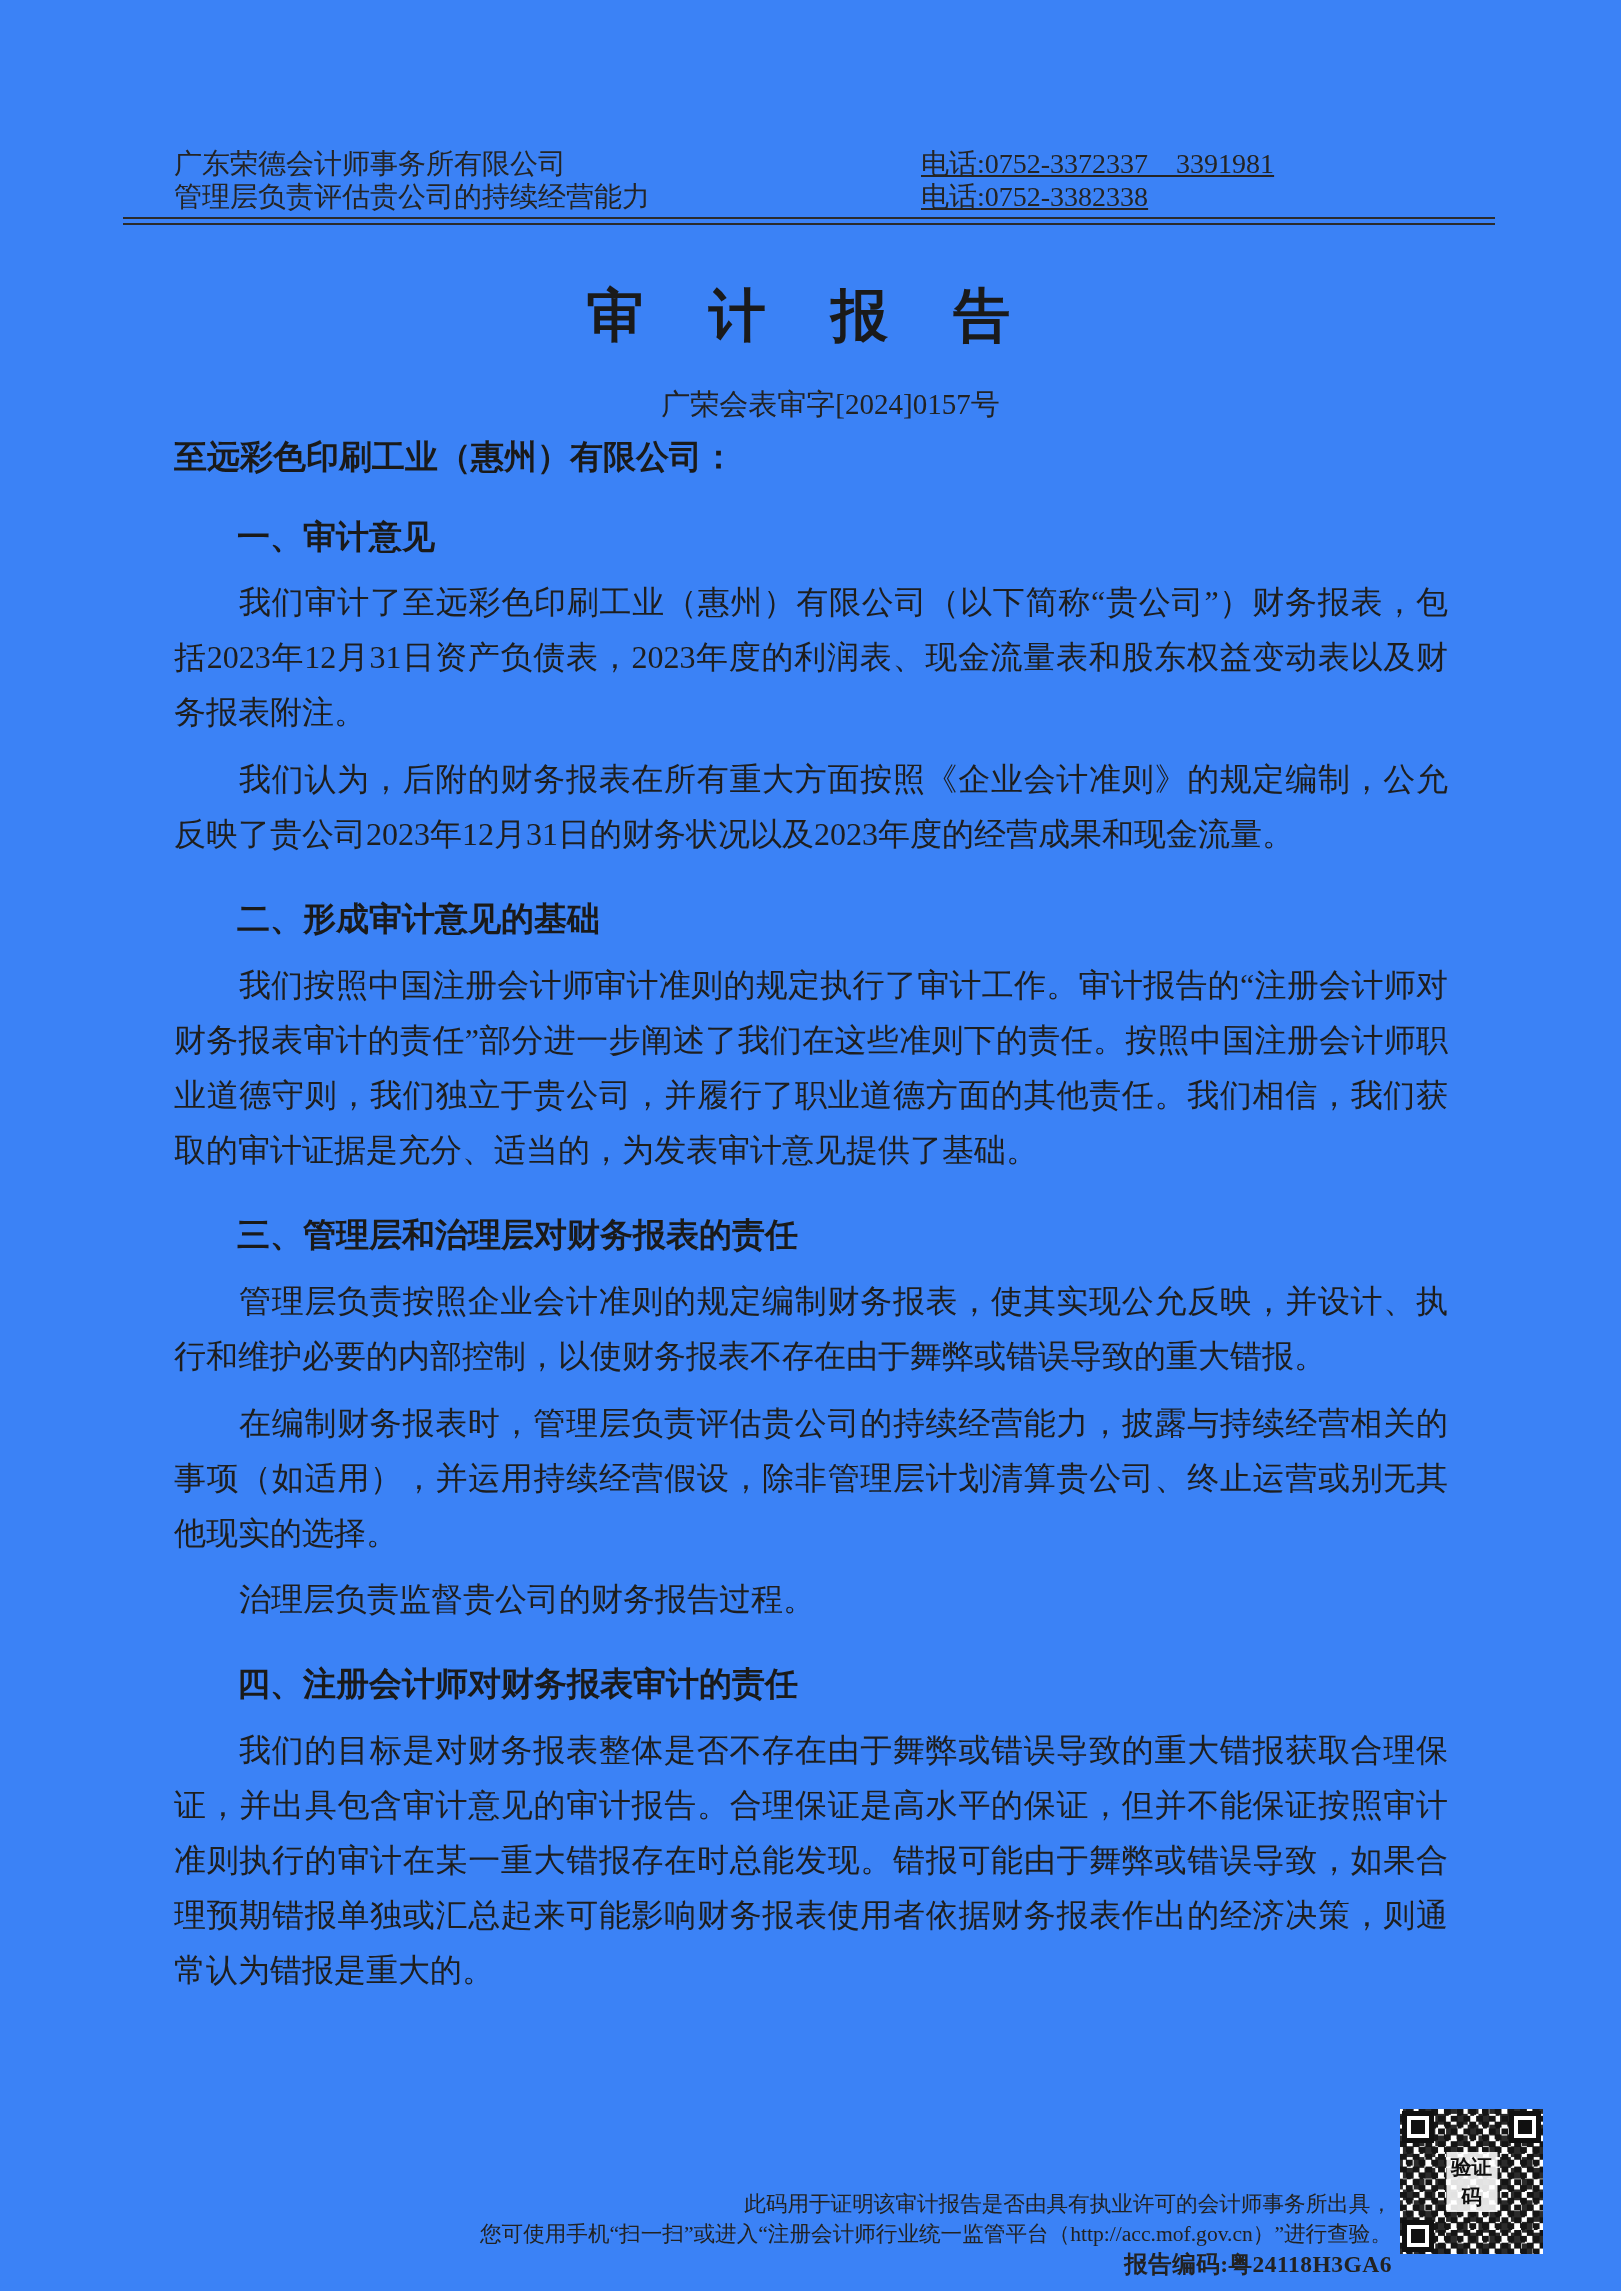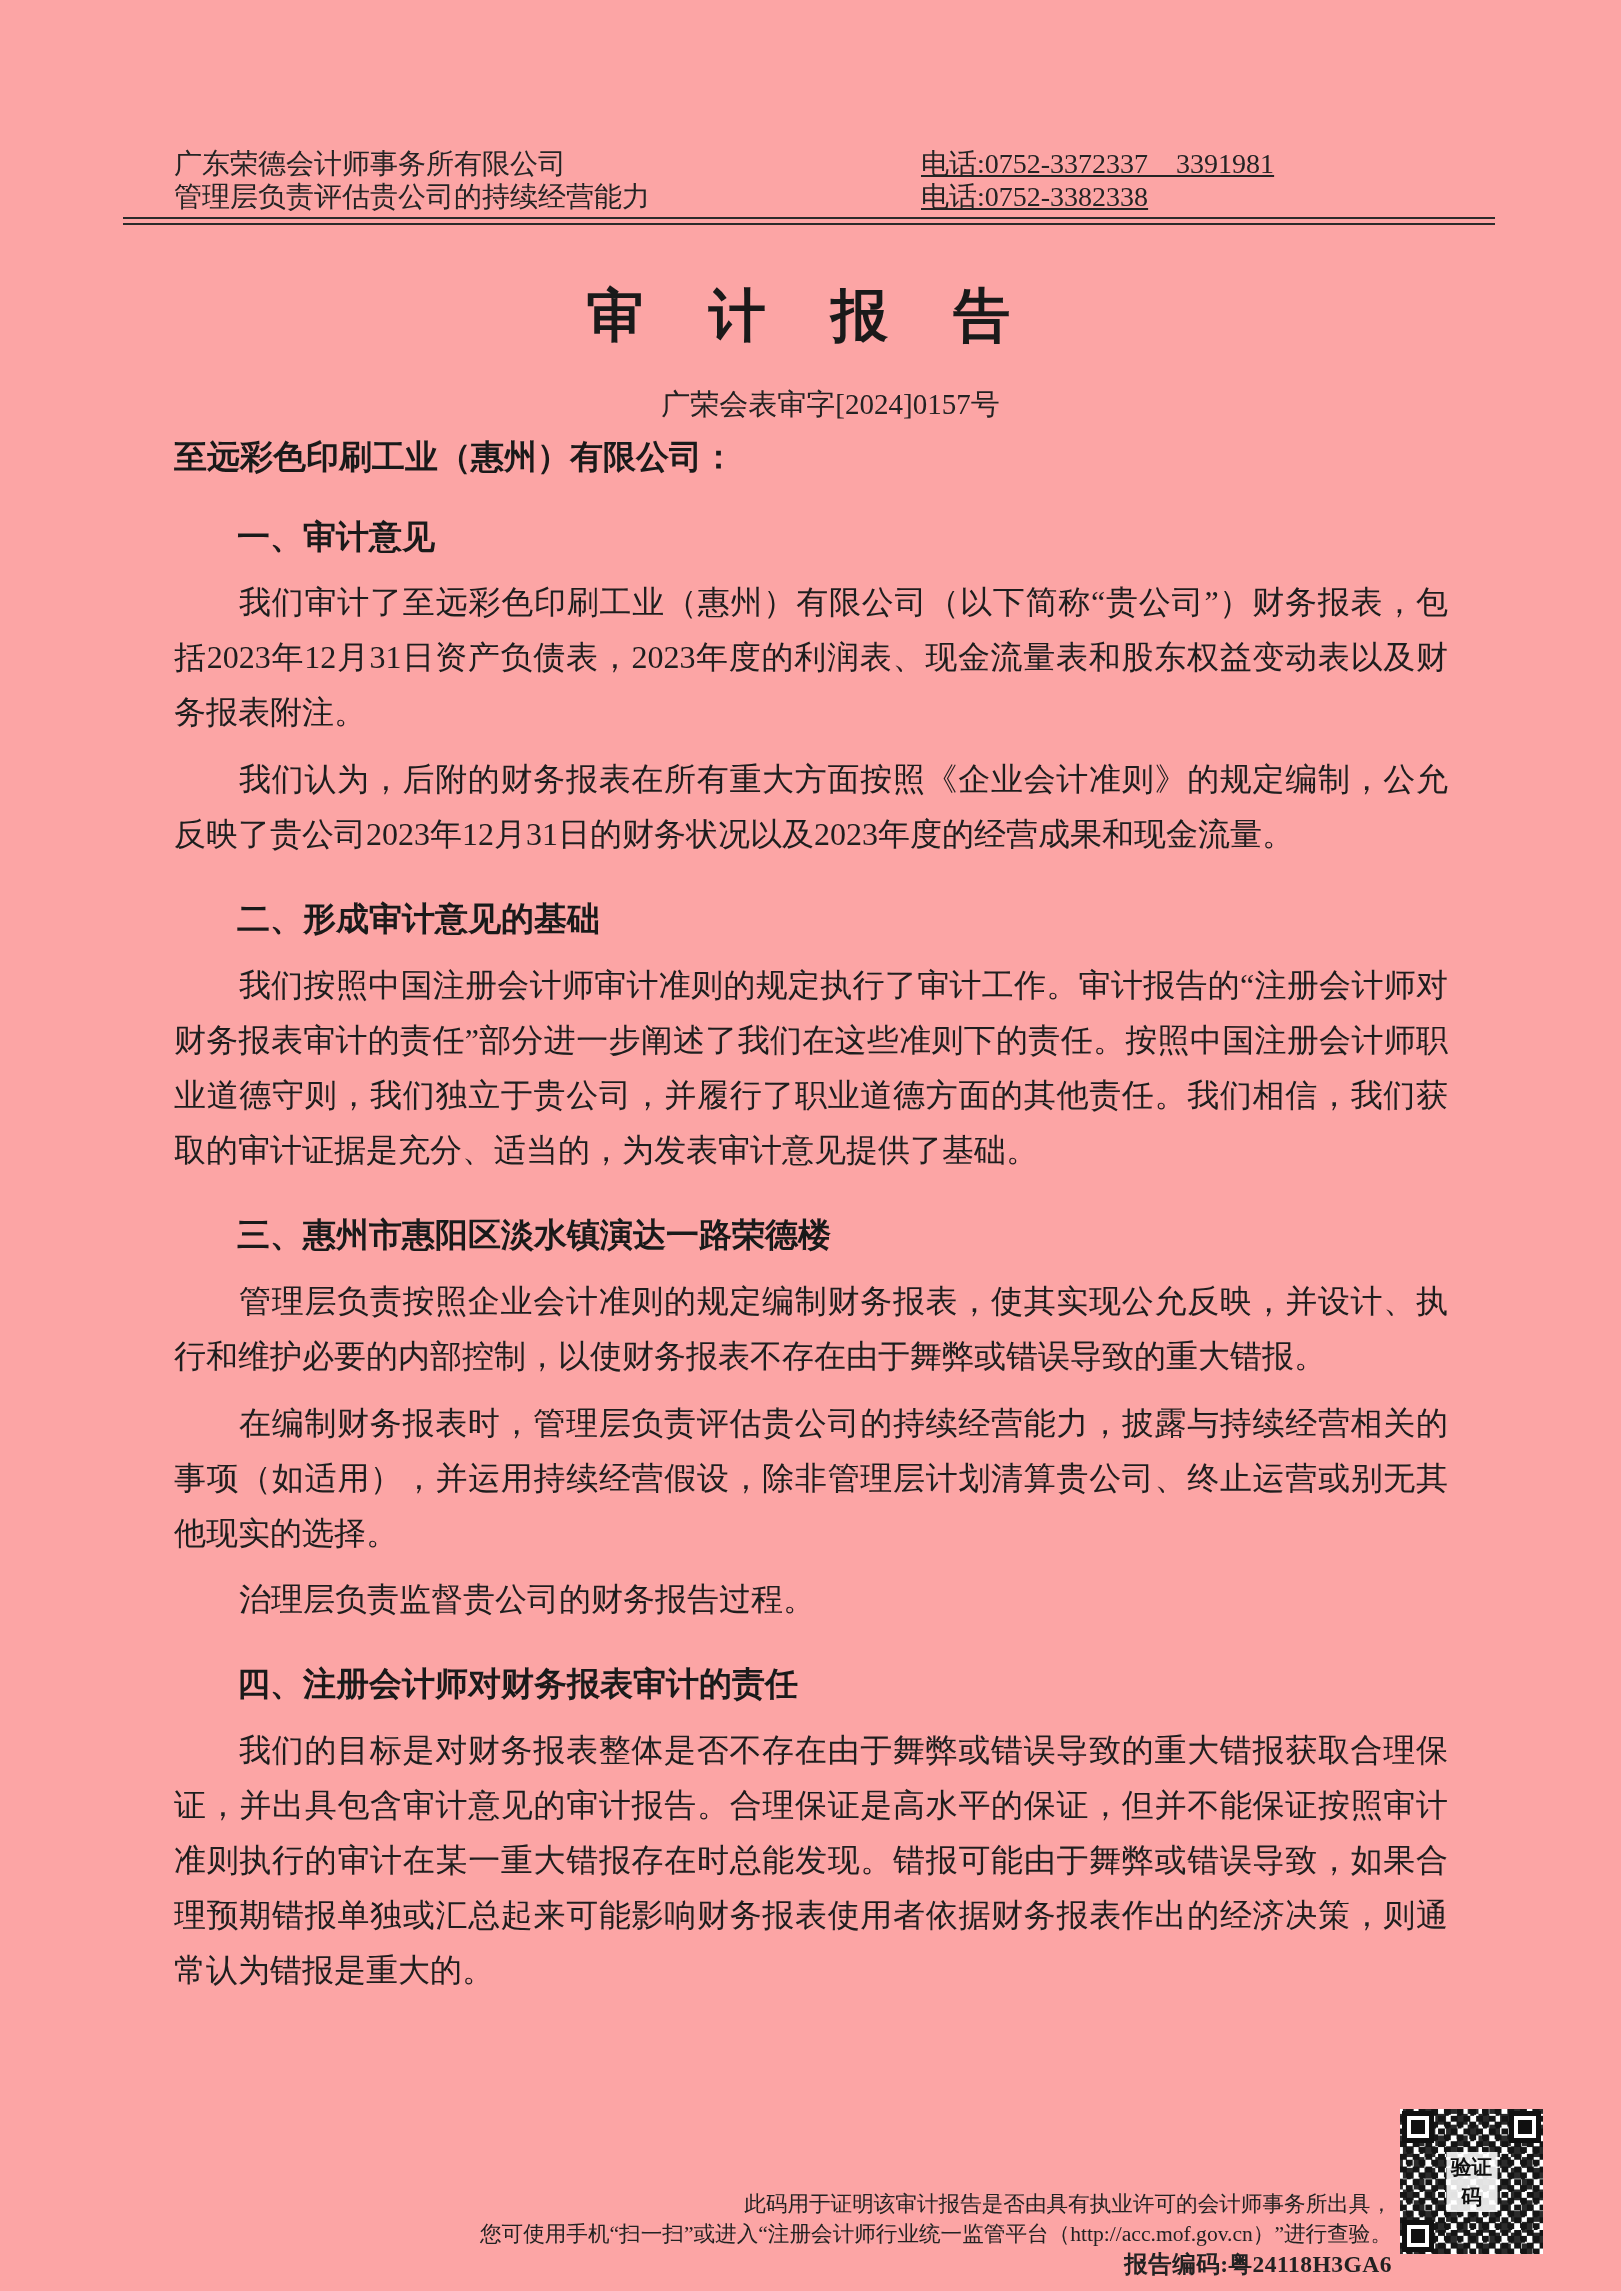--- a/index.html
+++ b/index.html
@@ -9,21 +9,21 @@
     width: 1621px;
     height: 2292px;
     overflow: hidden;
     font-family: "Liberation Serif", "DejaVu Serif", serif;
     color: #1d1d1d;
   }
   .page {
     position: relative;
     width: 1621px;
     height: 2292px;
-    background: #fca5a5;
+    background: #3b82f6;
   }
   .content {
     position: absolute;
     left: 174px;
     right: 173px;
     top: 147px;
   }
   
   .hdr-row {
     display: flex;
@@ -162,21 +162,21 @@
     <div class="ref-no">广荣会表审字[2024]0157号</div>
 
     <div class="addressee">至远彩色印刷工业（惠州）有限公司：</div>
 
     <div id="sections">
         <div class="sec-heading">一、审计意见</div>
         <p class="body-para">我们审计了至远彩色印刷工业（惠州）有限公司（以下简称“贵公司”）财务报表，包括2023年12月31日资产负债表，2023年度的利润表、现金流量表和股东权益变动表以及财务报表附注。</p>
         <p class="body-para">我们认为，后附的财务报表在所有重大方面按照《企业会计准则》的规定编制，公允反映了贵公司2023年12月31日的财务状况以及2023年度的经营成果和现金流量。</p>
         <div class="sec-heading">二、形成审计意见的基础</div>
         <p class="body-para">我们按照中国注册会计师审计准则的规定执行了审计工作。审计报告的“注册会计师对财务报表审计的责任”部分进一步阐述了我们在这些准则下的责任。按照中国注册会计师职业道德守则，我们独立于贵公司，并履行了职业道德方面的其他责任。我们相信，我们获取的审计证据是充分、适当的，为发表审计意见提供了基础。</p>
-        <div class="sec-heading">三、惠州市惠阳区淡水镇演达一路荣德楼</div>
+        <div class="sec-heading">三、管理层和治理层对财务报表的责任</div>
         <p class="body-para">管理层负责按照企业会计准则的规定编制财务报表，使其实现公允反映，并设计、执行和维护必要的内部控制，以使财务报表不存在由于舞弊或错误导致的重大错报。</p>
         <p class="body-para">在编制财务报表时，管理层负责评估贵公司的持续经营能力，披露与持续经营相关的事项（如适用），并运用持续经营假设，除非管理层计划清算贵公司、终止运营或别无其他现实的选择。</p>
         <p class="body-para">治理层负责监督贵公司的财务报告过程。</p>
         <div class="sec-heading">四、注册会计师对财务报表审计的责任</div>
         <p class="body-para">我们的目标是对财务报表整体是否不存在由于舞弊或错误导致的重大错报获取合理保证，并出具包含审计意见的审计报告。合理保证是高水平的保证，但并不能保证按照审计准则执行的审计在某一重大错报存在时总能发现。错报可能由于舞弊或错误导致，如果合理预期错报单独或汇总起来可能影响财务报表使用者依据财务报表作出的经济决策，则通常认为错报是重大的。</p>
       </div>
 
   </div>
 
   <div class="footer-note">

